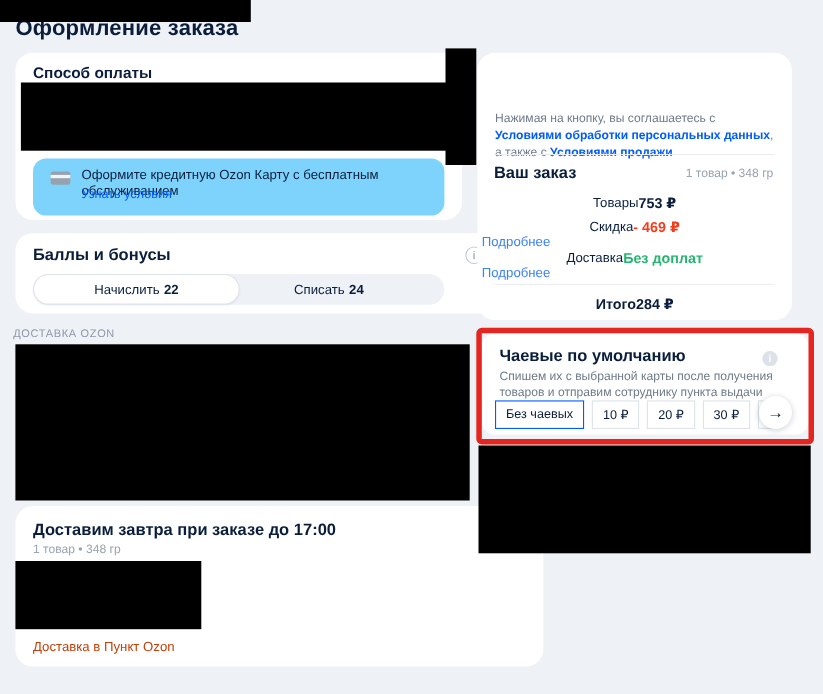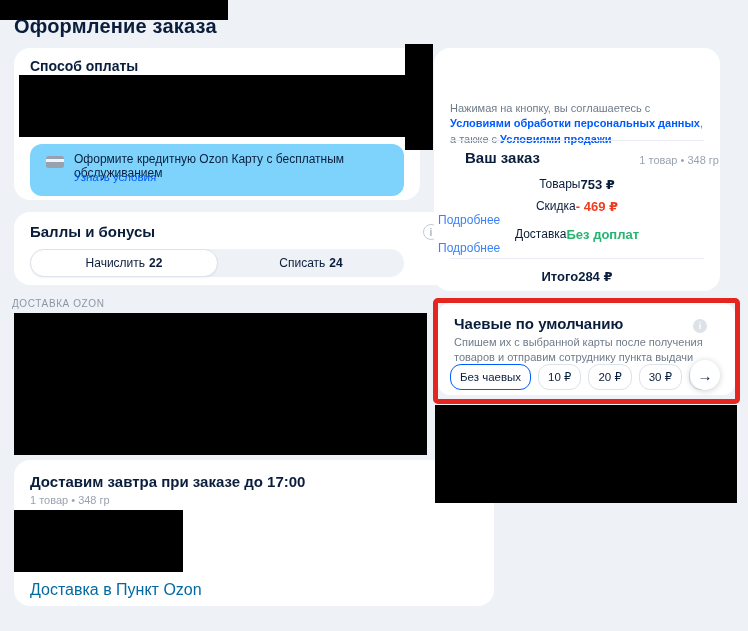--- a/index.html
+++ b/index.html
@@ -29,61 +29,61 @@
 
   
   .bonus-card { left:14px; top:212px; width:439px; height:73px; }
   .bonus-title { left:16px; top:11px; font-size:15px; font-weight:bold; }
   .info-outline { right:14px; top:12px; width:16px; height:16px; border:1.5px solid #c2cbd6; border-radius:50%;
     color:#aab4c0; font-size:10px; font-weight:bold; display:flex; align-items:center; justify-content:center; cursor:pointer; }
   .toggle { left:16px; top:37px; width:374px; height:28px; background:#eef1f6; border-radius:14px; }
   .toggle-seg { position:absolute; top:0; height:28px; display:flex; align-items:center; justify-content:center;
     font-size:12px; color:#0a1e3c; cursor:pointer; }
   .toggle-seg.selected { left:0; width:188px; background:#fff; border:1px solid #dde3ea; border-radius:14px; box-shadow:0 1px 2px rgba(10,30,60,.06); }
-  .toggle-seg.unselected { left:188px; width:186px; }
+  .toggle-seg.unselected { left:176px; width:186px; }
   .toggle-num { font-weight:bold; margin-left:4px; }
 
   
   .section-label { left:12px; top:298px; font-size:10px; color:#8c98a8; letter-spacing:.6px; }
   .delivery-card { left:14px; top:460px; width:480px; height:146px; }
   .delivery-title { left:16px; top:13px; font-size:15px; font-weight:bold; }
   .delivery-sub { left:16px; top:34px; font-size:11px; color:#9aa3b0; }
-  .delivery-method { left:16px; top:121px; font-size:16px; color:#0369a1; }
+  .delivery-method { left:16px; top:121px; font-size:12px; color:#c2410c; }
 
   
   .summary-card { left:434px; top:48px; width:286px; height:243px; }
   .pay-btn { left:16px; top:12px; width:254px; height:32px; background:#005bff; border:none; border-radius:8px;
     color:#fff; font-size:13px; font-weight:bold; display:flex; align-items:center; justify-content:center;
     cursor:pointer; font-family:inherit; }
   .legal { left:16px; top:53px; width:256px; font-size:11px; line-height:1.4; color:#6f7b8a; }
   .legal .lnk { color:#005bff; font-weight:bold; cursor:pointer; }
   .divider { left:16px; width:254px; height:1px; background:#e9edf2; }
   .d1 { top:92px; } .d2 { top:210px; }
-  .order-head { left:31px; top:101px; width:254px; display:flex; justify-content:space-between; align-items:flex-end; }
+  .order-head { left:15px; top:101px; width:254px; display:flex; justify-content:space-between; align-items:center; }
   .order-title { font-size:15px; font-weight:bold; }
   .order-meta { font-size:11px; color:#9aa3b0; }
   .srow { left:16px; width:254px; display:flex; justify-content:center; }
   .srow .lab { font-size:12px; color:#0a1e3c; }
   .srow .val { font-size:13px; font-weight:bold; color:#0a1e3c; }
   .val-discount { color:#f23d1d !important; }
   .val-green { color:#26b570 !important; }
   .more-link { position:absolute; font-size:12px; color:#3b82f6; font-weight:normal; cursor:pointer; left:4px; }
   .total-row { top:221px; }
   .total-row .lab, .total-row .val { font-size:13px; font-weight:bold; }
 
   
   .annotation { left:433px; top:298px; width:307px; height:106px; border:5px solid #e52620; border-radius:5px; z-index:5; }
   .tips-card { left:438px; top:303px; width:297px; height:92px; background:#fff; border-radius:12px; z-index:4; }
   .tips-title { left:16px; top:12px; font-size:15px; font-weight:bold; }
   .info-filled { right:28px; top:16px; width:14px; height:14px; background:#dde2e9; border-radius:50%;
     color:#fff; font-size:9px; font-weight:bold; display:flex; align-items:center; justify-content:center; cursor:pointer; }
   .tips-desc { left:16px; top:32px; width:255px; font-size:11px; line-height:1.35; color:#6f7b8a; }
   .chips { left:12px; top:59px; width:252px; height:30px; display:flex; gap:7px; overflow:hidden; align-items:center; }
   .chip { flex:0 0 auto; height:26px; padding:0 9px; display:flex; align-items:center; justify-content:center;
-    border:1px solid #dde3ea; border-radius:11px; background:#fff; font-size:11.5px; color:#0a1e3c; cursor:pointer; white-space:nowrap; }
+    border:1px solid #dde3ea; border-radius:0; background:#fff; font-size:11.5px; color:#0a1e3c; cursor:pointer; white-space:nowrap; }
   .chip.selected { border:1.5px solid #005bff; }
   .arrow-btn { left:690px; top:360px; width:30px; height:30px; background:#fff; border:none; border-radius:50%;
     box-shadow:0 1px 6px rgba(10,30,60,.22); font-size:15px; color:#0a1e3c; display:flex; align-items:center;
     justify-content:center; cursor:pointer; z-index:7; font-family:inherit; }
 </style>
 </head>
 <body>
 
 <div class="blk" style="left:0;top:0;width:228px;height:20px;z-index:3"></div>
 <div class="abs page-title">Оформление заказа</div>

